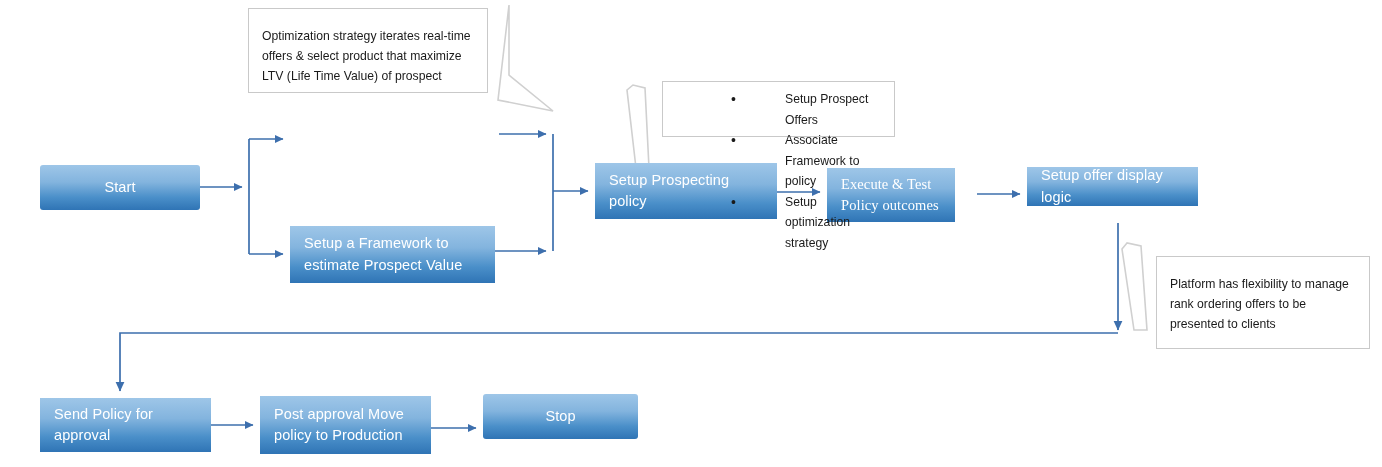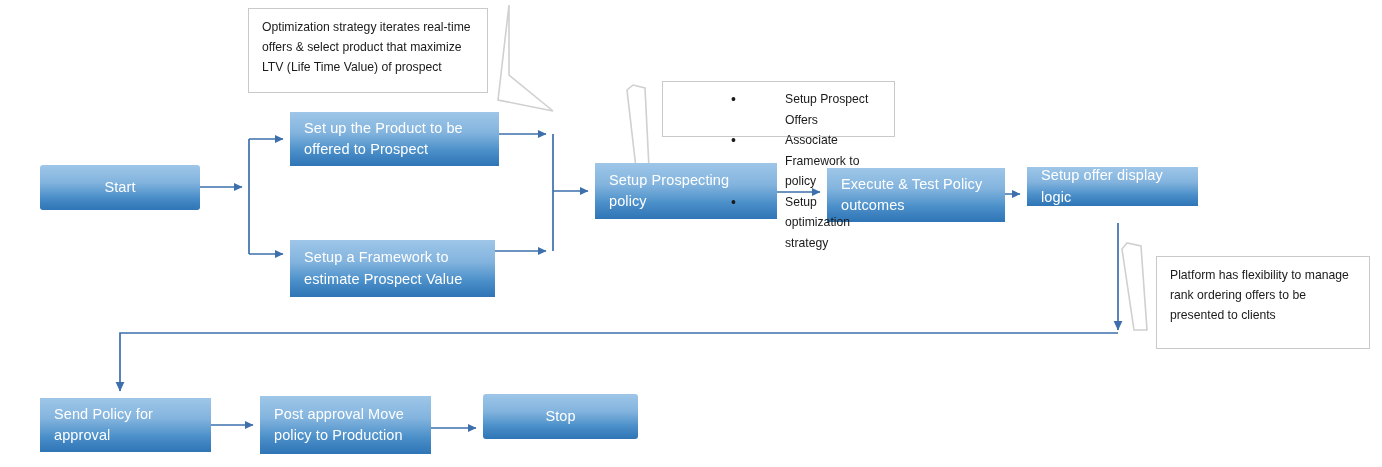--- a/index.html
+++ b/index.html
@@ -42,21 +42,21 @@
   }
   
   .note {
     position: absolute;
     box-sizing: border-box;
     background: #ffffff;
     border: 1px solid #c9c9c9;
     color: #1a1a1a;
     font-size: 12.2px;
     line-height: 1.62;
-    padding: 9px 12px 9px 13px;
+    padding: 18px 12px 9px 13px;
   }
   .note.bulleted {
     padding: 7px 10px 7px 10px;
   }
   .note ul {
     margin: 0;
     padding: 0;
     list-style: none;
   }
   .note ul li {
@@ -136,33 +136,30 @@
       <path d="M 509 5 L 509 75 L 553 111 L 498 100 Z"></path>
       <path d="M 633 85 L 627 90 L 636 168 L 649 168 L 645 88 Z"></path>
       <path d="M 1127 243 L 1122 249 L 1134 330 L 1147 330 L 1141 246 Z"></path>
     </g>
   </svg>
 
   <div class="node terminator" style="left:40px; top:165px; width:160px; height:45px;">
     <span class="label">Start</span>
   </div>
 
-  <div class="node" style="left:290px; top:112px; width:209px; height:54px;">
-    <span class="label">Set up the Product to be offered to Prospect</span>
-  </div>
 
-  <div class="node" style="left:290px; top:240px; width:205px; height:57px;">
+  <div class="node" style="left:290px; top:226px; width:205px; height:57px;">
     <span class="label">Setup a Framework to estimate Prospect Value</span>
   </div>
 
   <div class="node" style="left:595px; top:163px; width:182px; height:56px;justify-content:center;">
     <span class="label">Setup Prospecting policy</span>
   </div>
 
-  <div class="node" style="left:827px; top:168px; width:178px; height:54px;">
+  <div class="node" style="left:827px; top:168px; width:128px; height:54px;font-family:Liberation Serif, serif;">
     <span class="label">Execute &amp; Test Policy outcomes</span>
   </div>
 
   <div class="node" style="left:1027px; top:167px; width:171px; height:39px;">
     <span class="label">Setup offer display logic</span>
   </div>
 
   <div class="node" style="left:40px; top:398px; width:171px; height:54px;">
     <span class="label">Send Policy for approval</span>
   </div>

